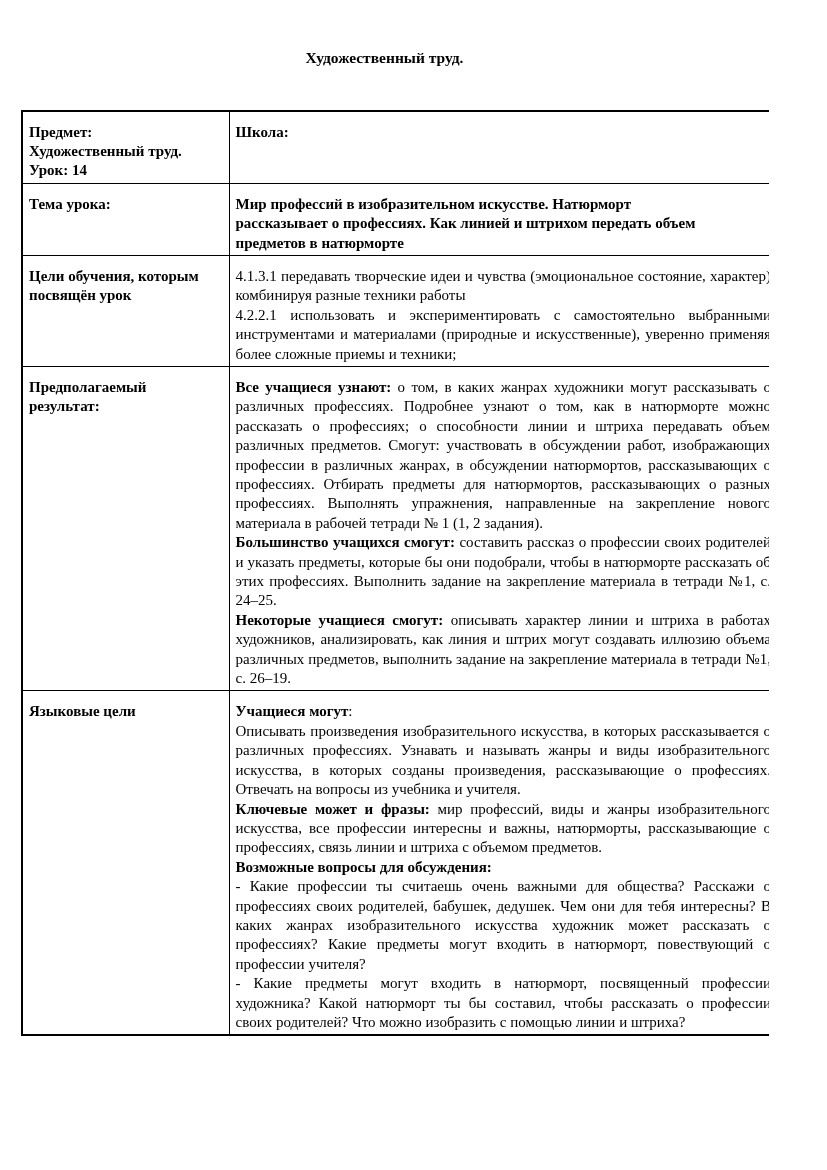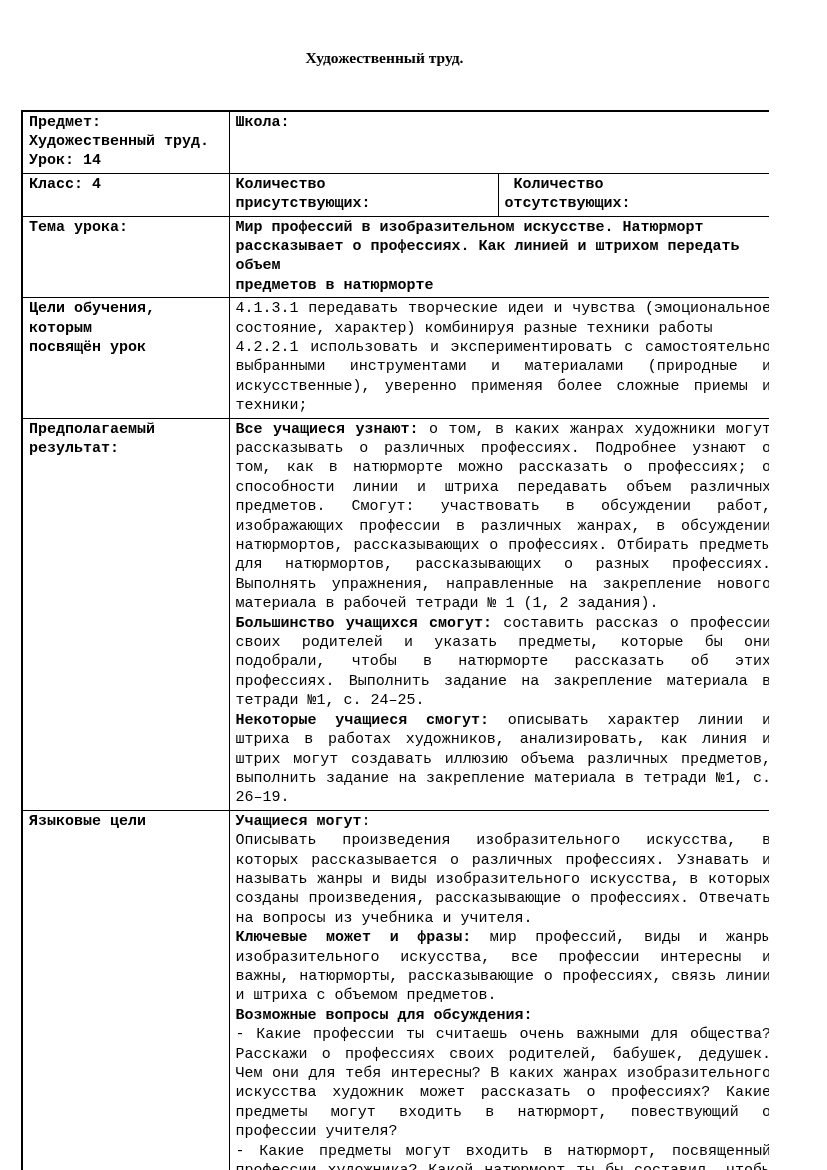--- a/index.html
+++ b/index.html
@@ -33,23 +33,22 @@
     width: 756px;
     margin: 3px 0 0 21px;
     border: 2px solid #000000;
   }
   col.c1 { width: 207px; }
   col.c2 { width: 269px; }
   col.c3 { width: 280px; }
   td {
     border: 1.5px solid #000000;
     vertical-align: top;
-    padding: 1px 6px 2px 6px;
+    padding: 11px 6px 2px 6px;
     background: #ffffff;
-    font-family: Liberation Mono, monospace;
   }
   td.label {
     font-weight: bold;
   }
   .pre { white-space: pre-line; }
   .bold { font-weight: bold; }
   .just { text-align: justify; }
   p { margin: 0; }
   tr.r-subject td { height: 58px; }
   tr.r-date td { height: 31px; }
@@ -77,27 +76,20 @@
 
     <tbody>
         <tr class="r-subject">
       <td class="label pre">Предмет:
 Художественный труд.
 Урок: 14</td>
       <td class="bold" colspan="2">Школа:</td>
     </tr>
 
 
-    <tr class="r-class">
-      <td class="label">Класс: 4</td>
-      <td class="bold pre">Количество
-присутствующих:</td>
-      <td class="bold pre">&nbsp;Количество
-отсутствующих:</td>
-    </tr>
 
 
     <tr class="r-topic">
       <td class="label">Тема урока:</td>
       <td class="bold pre" colspan="2">Мир профессий в изобразительном искусстве. Натюрморт
 рассказывает о профессиях. Как линией и штрихом передать объем
 предметов в натюрморте</td>
     </tr>
 
     <tr class="r-objectives">

